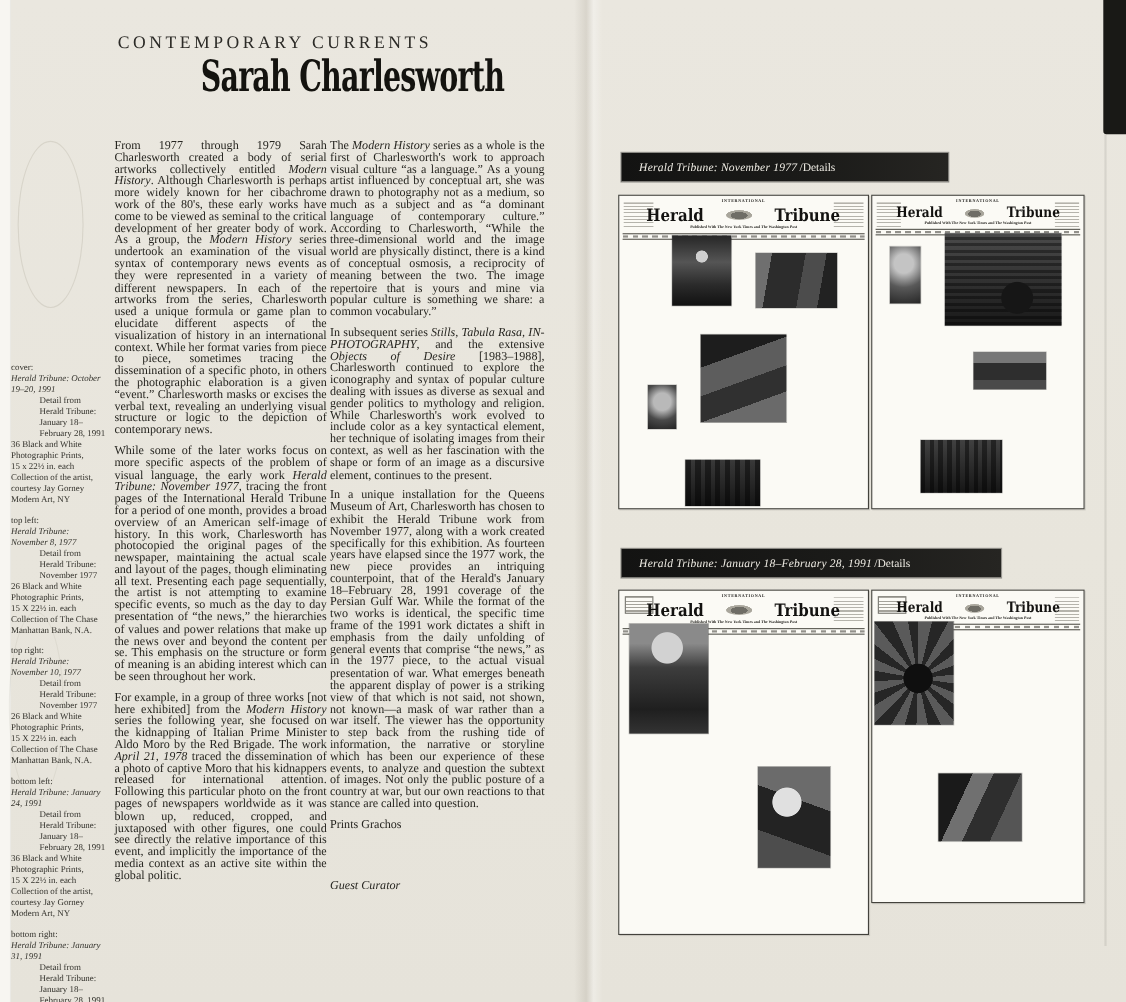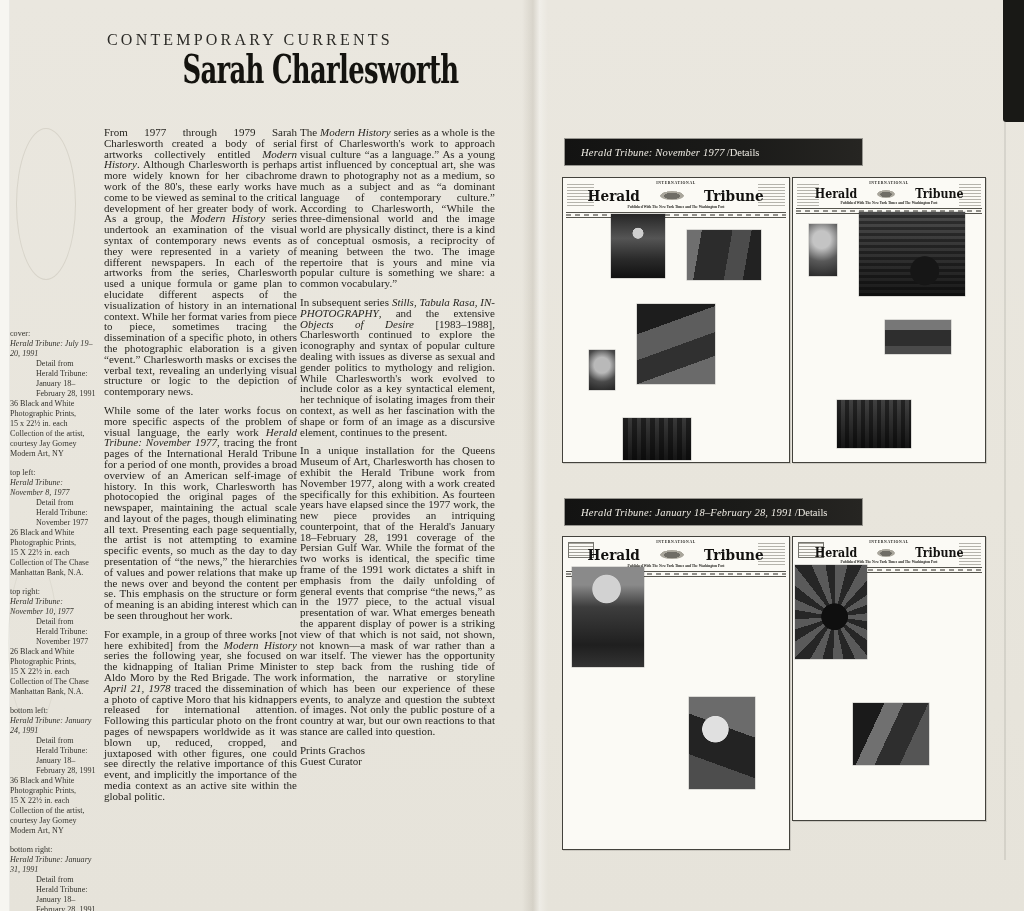--- a/index.html
+++ b/index.html
@@ -23,38 +23,38 @@
       font-weight:700;font-size:37px;color:#14130f;transform:scaleX(.70) scaleY(1.06);transform-origin:50% 0;
       letter-spacing:-1px;white-space:nowrap;}
 
   
   .col{color:#262520;font-size:11px;line-height:10.8px;text-align:justify;}
   .col1{left:104px;top:127px;width:193px;}
   .col2{left:300px;top:127px;width:195px;}
   .col p{margin:0 0 8px 0;}
   .signature{margin-top:3px;}
   .sig-name{display:block;}
-  .sig-role{display:block;}
+  .sig-role{display:block;font-style:italic;margin-top:44px;}
 
   
   .sidebar{left:10px;top:329px;width:87px;color:#34332d;font-size:8.1px;line-height:10px;}
   .cap{margin-bottom:9px;}
   .cap .lab{display:block;}
   .cap .tit{font-style:italic;display:block;}
   .cap .det{display:block;padding-left:26px;}
   .cap .ln{display:block;}
 
   
   .banner{height:26px;background:linear-gradient(90deg,#131312 0%,#1b1b19 60%,#262522 100%);
           color:#efece4;display:flex;align-items:center;padding-left:16px;box-sizing:border-box;
           box-shadow:0 0 0 1px rgba(0,0,0,.35);}
   .banner .bt{font-style:italic;font-size:10.5px;letter-spacing:.2px;}
   .banner .bs{font-style:normal;font-size:10.5px;margin-left:2px;}
   .banner1{left:565px;top:139px;width:297px;}
-  .banner2{left:565px;top:499px;width:297px;}
+  .banner2{left:565px;top:499px;width:345px;}
 
   
   .panel{background:#fbfaf5;border:1.6px solid #43423c;box-sizing:border-box;box-shadow:1px 1px 0 rgba(0,0,0,.12);}
   .panelTL{left:562px;top:177px;width:228px;height:286px;}
   .panelTR{left:792px;top:177px;width:194px;height:286px;}
   .panelBL{left:562px;top:536px;width:228px;height:314px;}
   .panelBR{left:792px;top:536px;width:194px;height:285px;}
 
   .masthead{position:absolute;left:3px;right:3px;top:3px;height:34px;}
   .mh-kicker{display:block;text-align:center;font-size:6px;letter-spacing:1px;color:#1c1b18;
@@ -91,21 +91,21 @@
   <div class="abs fold"></div>
   <div class="abs black-corner"></div>
   <div class="abs edge-line"></div>
 
   <div class="abs eyebrow">CONTEMPORARY CURRENTS</div>
   <div class="abs main-title">Sarah Charlesworth</div>
 
   <div class="abs sidebar">
     <div class="cap">
       <span class="lab">cover:</span>
-      <span class="tit">Herald Tribune: July 19–20, 1991</span>
+      <span class="tit">Herald Tribune: October 19–20, 1991</span>
       <span class="det">Detail from Herald Tribune: January 18–February 28, 1991</span>
       <span class="ln">36 Black and White Photographic Prints,</span>
       <span class="ln">15 x 22½ in. each</span>
       <span class="ln">Collection of the artist, courtesy Jay Gorney Modern Art, NY</span>
     </div>
     <div class="cap">
       <span class="lab">top left:</span>
       <span class="tit">Herald Tribune: November 8, 1977</span>
       <span class="det">Detail from Herald Tribune: November 1977</span>
       <span class="ln">26 Black and White Photographic Prints,</span>

